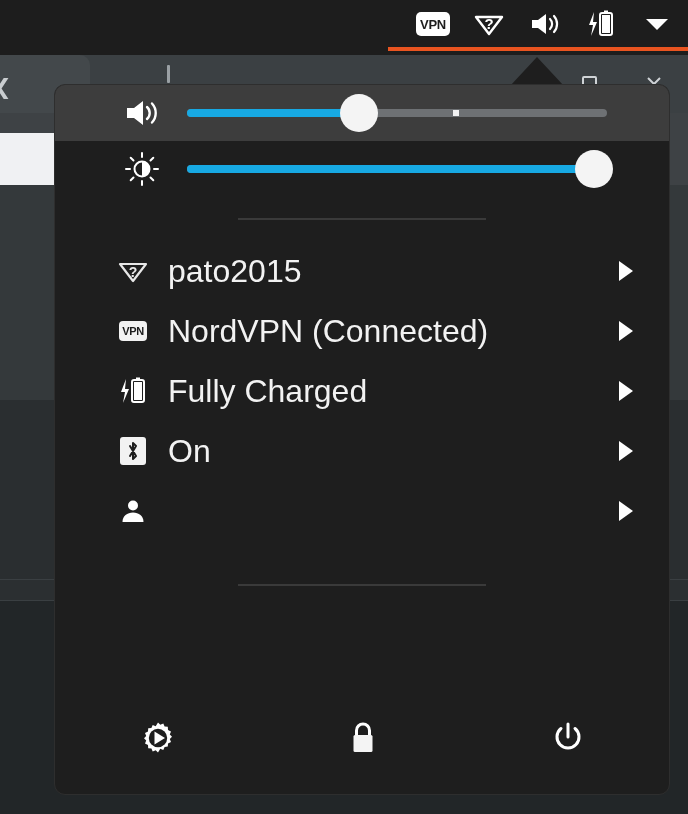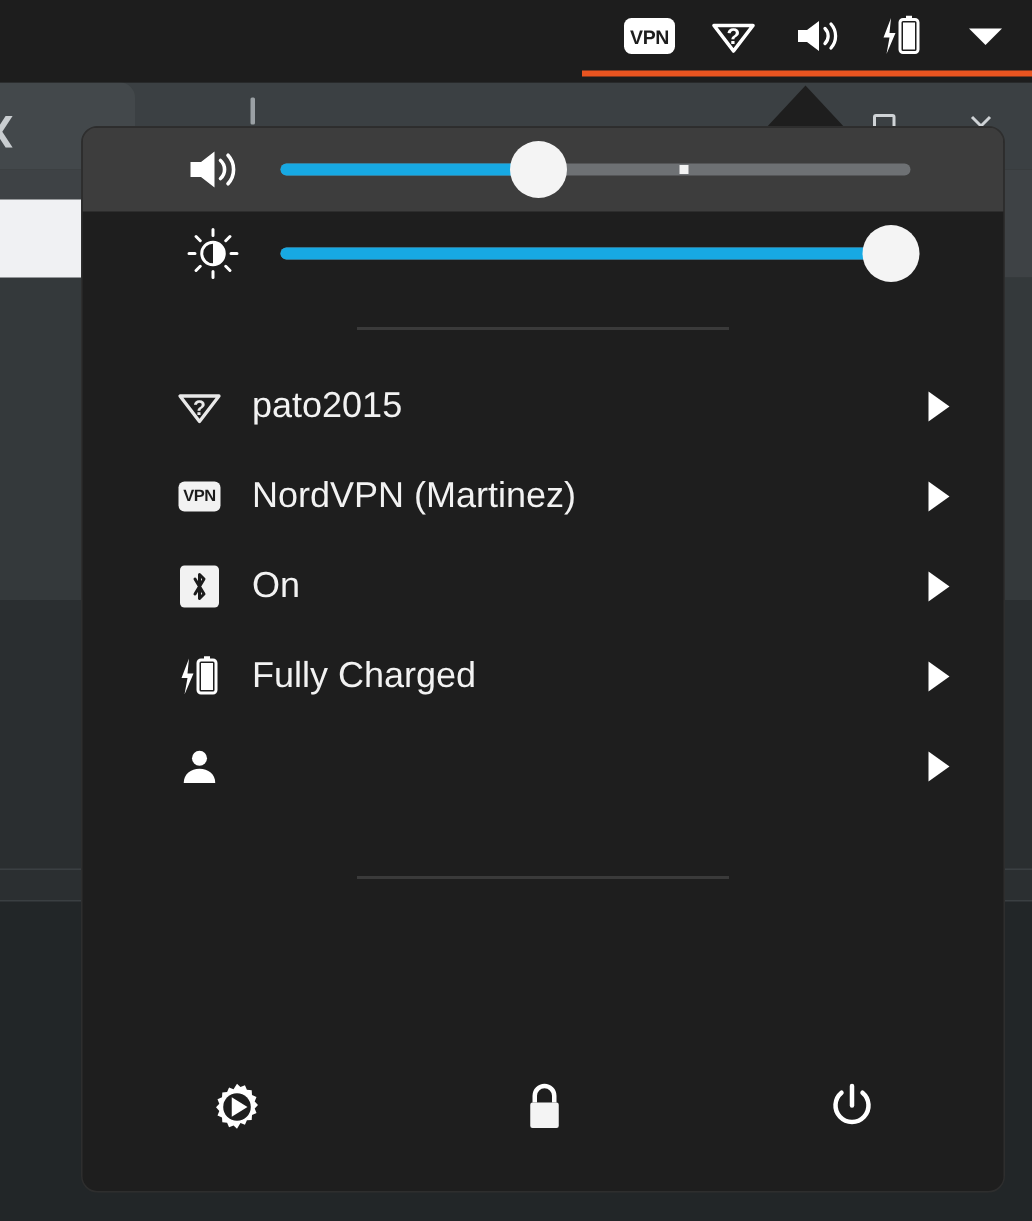--- a/index.html
+++ b/index.html
@@ -144,21 +144,21 @@
   .mitem {
     position:relative; height:60px; display:flex; align-items:center;
     padding:0 0 0 113px; cursor:default;
   }
   .mitem-icon {
     position:absolute; left:63px; top:50%; margin-top:-15px;
     width:30px; height:30px; display:flex; align-items:center;
     justify-content:center; color:#ffffff;
   }
   .mitem-label {
-    color:#f2f2f2; font-size:24px; font-weight:400;
+    color:#f2f2f2; font-size:32px; font-weight:400;
     font-family:"Liberation Sans", sans-serif;
   }
   .mitem-caret {
     position:absolute; right:36px; top:50%; margin-top:-10px;
     width:0; height:0;
     border-top:10px solid transparent; border-bottom:10px solid transparent;
     border-left:14px solid #ffffff;
   }
 
   .vpn-mini {
@@ -337,51 +337,51 @@
         </svg>
       </span>
       <span class="mitem-label">pato2015</span>
       <span class="mitem-caret"></span>
     </div>
 
     <div class="mitem">
       <span class="mitem-icon">
         <span class="vpn-mini">VPN</span>
       </span>
-      <span class="mitem-label">NordVPN (Martinez)</span>
-      <span class="mitem-caret"></span>
-    </div>
-
-    <div class="mitem">
-      <span class="mitem-icon">
-        <span class="bt-mini">
-          <svg width="14" height="22" viewBox="0 0 14 22">
-            <path d="M4 6 L10 16 L7 19 V3 L10 6 L4 16" fill="none" stroke="#1c1c1c" stroke-width="2" stroke-linejoin="round" stroke-linecap="round"></path>
-          </svg>
-        </span>
-      </span>
-      <span class="mitem-label">On</span>
+      <span class="mitem-label">NordVPN (Connected)</span>
       <span class="mitem-caret"></span>
     </div>
 
     <div class="mitem">
       <span class="mitem-icon">
         <svg width="30" height="32" viewBox="0 0 30 32">
           <path d="M8 4 L3 17 h4 L5 28 L11 14 H7 Z" fill="#fff"></path>
           <rect x="14" y="5" width="12" height="22" rx="2" fill="none" stroke="#fff" stroke-width="2"></rect>
           <rect x="18" y="2.5" width="4" height="3" fill="#fff"></rect>
           <rect x="16" y="7" width="8" height="18" fill="#fff"></rect>
         </svg>
       </span>
       <span class="mitem-label">Fully Charged</span>
       <span class="mitem-caret"></span>
     </div>
 
     <div class="mitem">
       <span class="mitem-icon">
+        <span class="bt-mini">
+          <svg width="14" height="22" viewBox="0 0 14 22">
+            <path d="M4 6 L10 16 L7 19 V3 L10 6 L4 16" fill="none" stroke="#1c1c1c" stroke-width="2" stroke-linejoin="round" stroke-linecap="round"></path>
+          </svg>
+        </span>
+      </span>
+      <span class="mitem-label">On</span>
+      <span class="mitem-caret"></span>
+    </div>
+
+    <div class="mitem">
+      <span class="mitem-icon">
         <svg width="26" height="26" viewBox="0 0 26 26">
           <circle cx="13" cy="7.5" r="5" fill="#fff"></circle>
           <path d="M2.5 24c0-6 4.7-9.5 10.5-9.5S23.5 18 23.5 24z" fill="#fff"></path>
         </svg>
       </span>
       <span class="mitem-caret"></span>
     </div>
 
     <div class="sep-wrap" style="margin-top:22px;">
       <div class="sep"></div>

